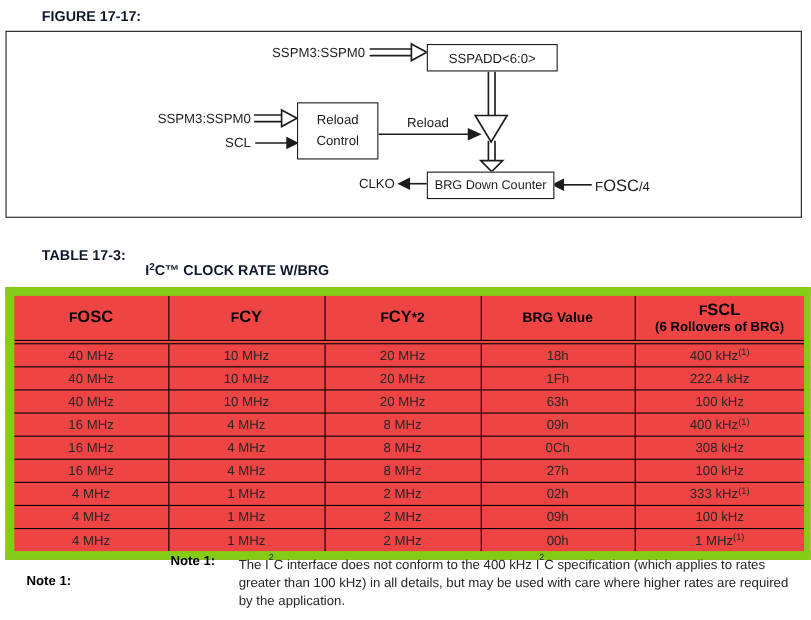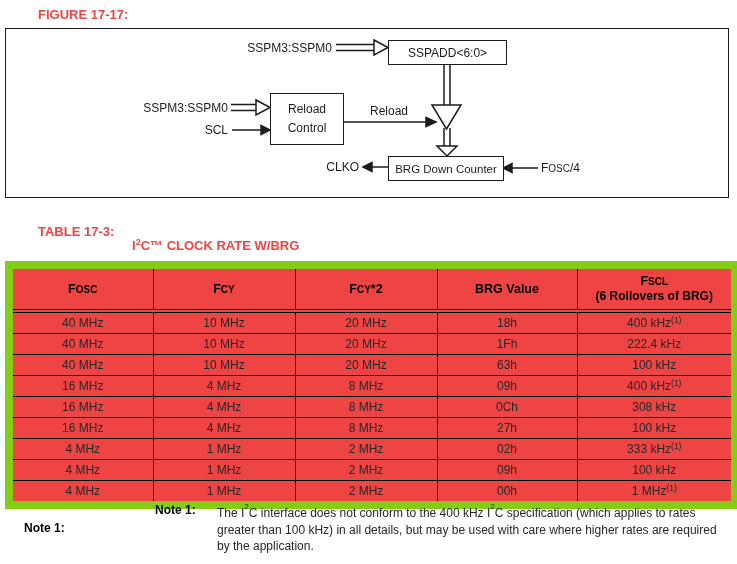--- a/index.html
+++ b/index.html
@@ -1,27 +1,27 @@
 <!DOCTYPE html>
 <html><head>
 <meta charset="utf-8">
 <style>
   html,body{margin:0;padding:0;background:#fff;}
   #page{position:relative;width:737px;height:564px;background:#ffffff;
         font-family:"Liberation Sans", sans-serif;color:#262626;overflow:hidden;}
-  .cap{position:absolute;font-weight:bold;font-size:13px;color:#ef4444;white-space:nowrap;padding-left:32px;}
+  .cap{position:absolute;font-weight:bold;font-size:13px;color:#0f172a;white-space:nowrap;padding-left:32px;}
   .frame{position:absolute;left:5px;top:28px;width:724px;height:170px;
          border:1.5px solid #1c1c1c;background:#fff;box-sizing:border-box;}
   svg.wires{position:absolute;left:0;top:0;pointer-events:none;}
   .box{position:absolute;border:1.5px solid #1c1c1c;background:#fff;box-sizing:border-box;
        display:flex;flex-direction:column;align-items:center;justify-content:center;
        font-size:12px;color:#1c1c1c;}
   .lbl{position:absolute;font-size:12px;color:#1c1c1c;white-space:nowrap;}
   .r{text-align:right;}
-  .sc{font-size:10px;}
+  .sc{font-size:15px;}
   table.clock{position:absolute;left:5px;top:261px;width:726px;border-collapse:collapse;
               table-layout:fixed;border:8px solid #84cc16;background:#ef4444;}
   table.clock th,table.clock td{border:1px solid #000;text-align:center;padding:0;vertical-align:middle;}
   table.clock thead th{height:40px;border-bottom:4px double #000;font-size:12.5px;font-weight:bold;color:#000;line-height:15px;}
   table.clock tbody td{height:20px;font-size:12px;color:#262626;}
   sup.fn{font-size:8.5px;position:relative;top:-1px;vertical-align:top;}
   .tsup{font-size:9px;position:relative;top:-5px;}
   .nsup{font-size:8px;position:relative;top:-3px;}
   .noteblock{position:absolute;font-size:12px;line-height:16.5px;color:#262626;}
   .notelabel{position:absolute;font-weight:bold;font-size:12px;color:#000;white-space:nowrap;}

